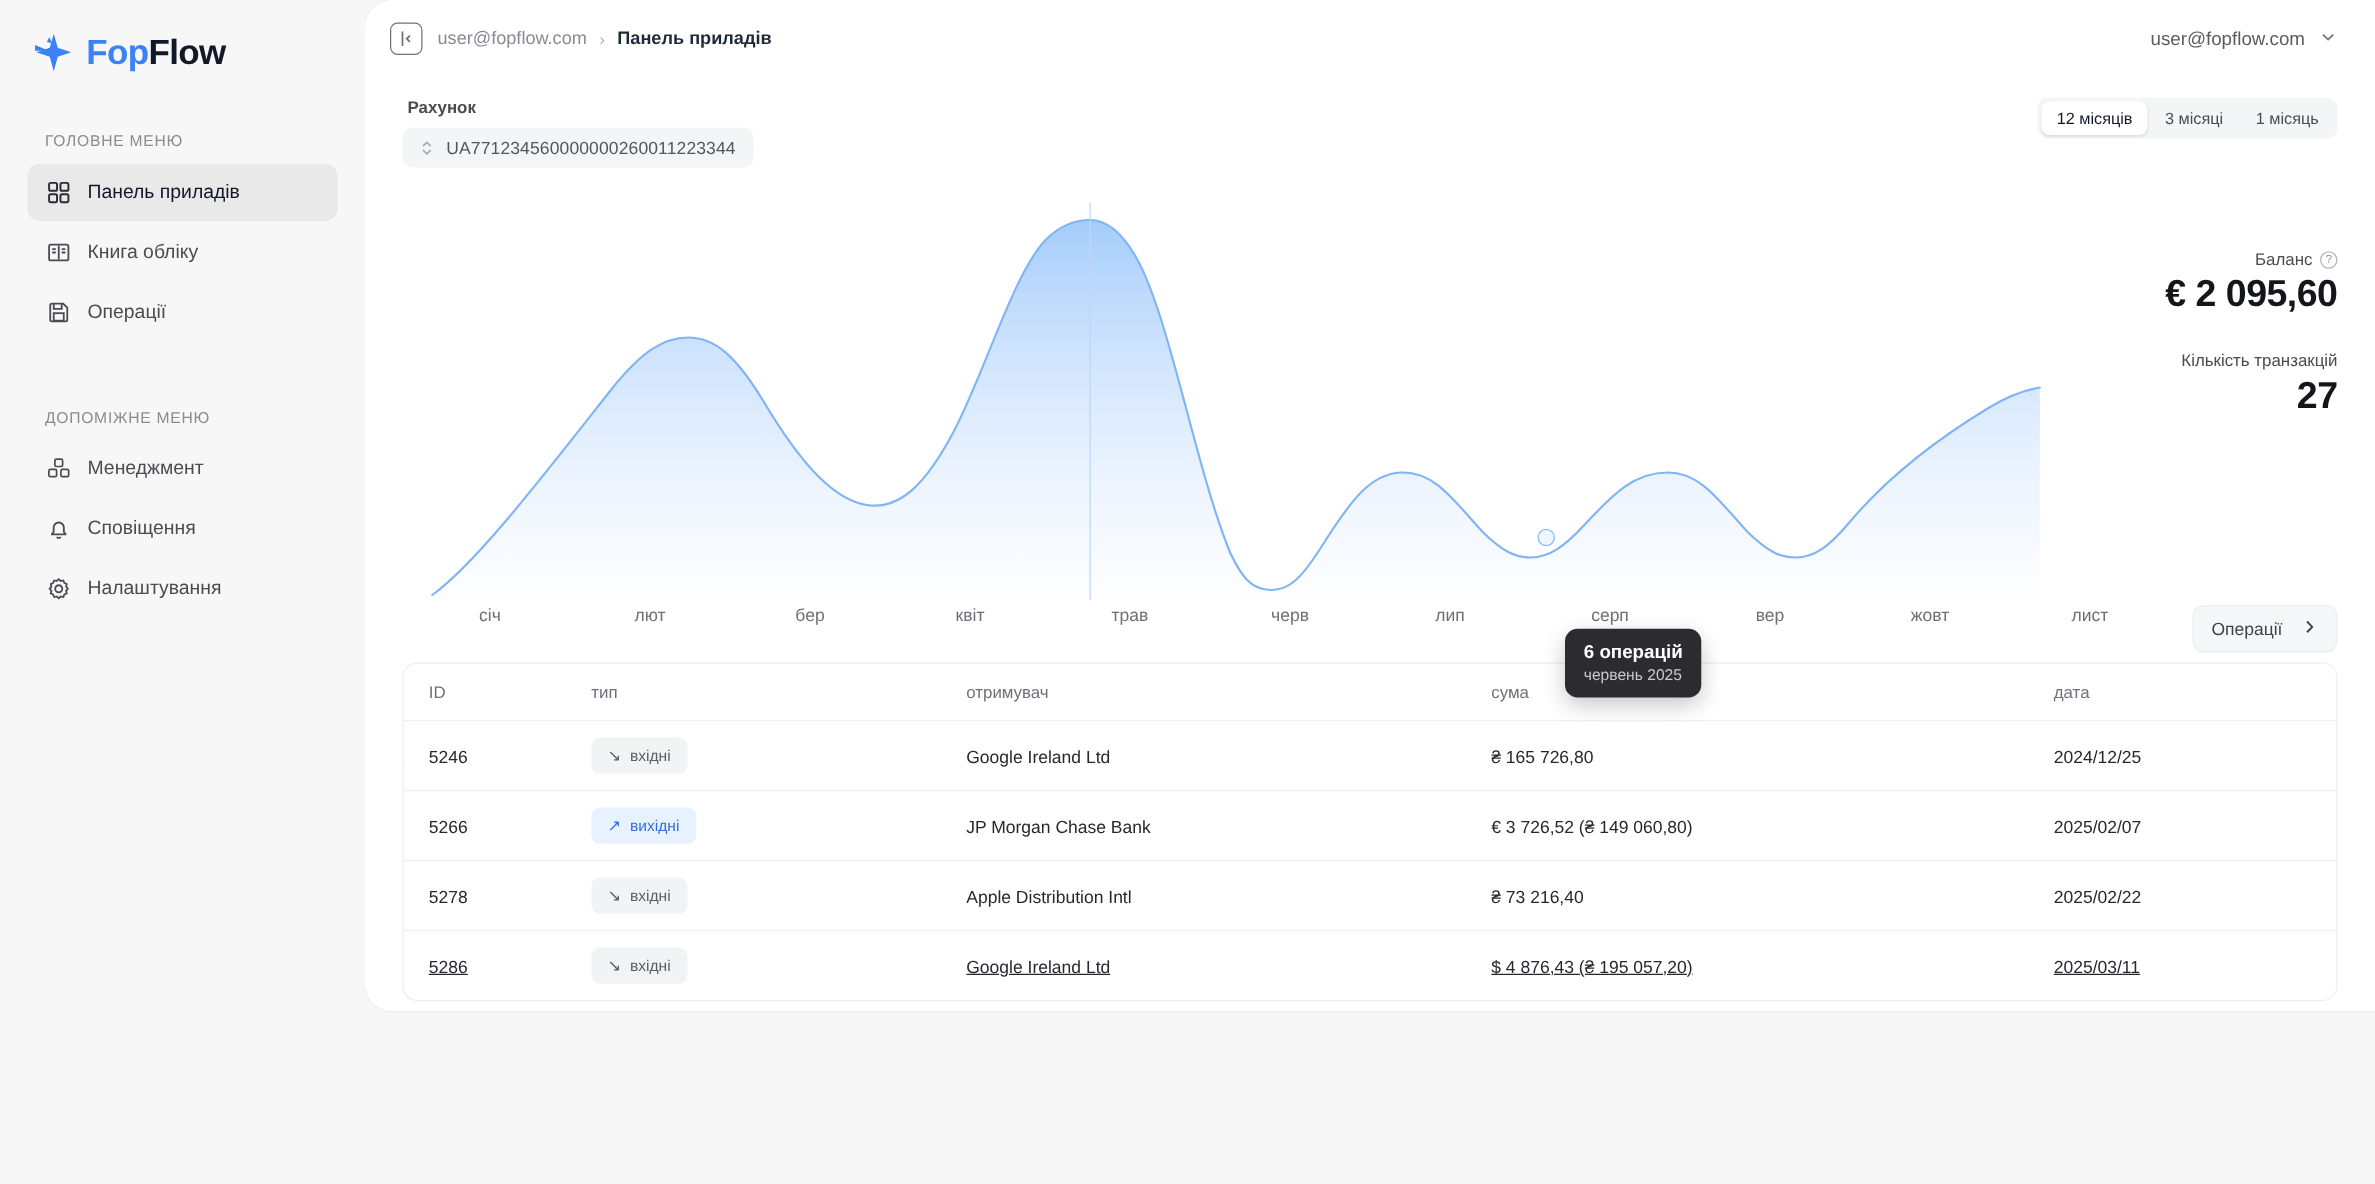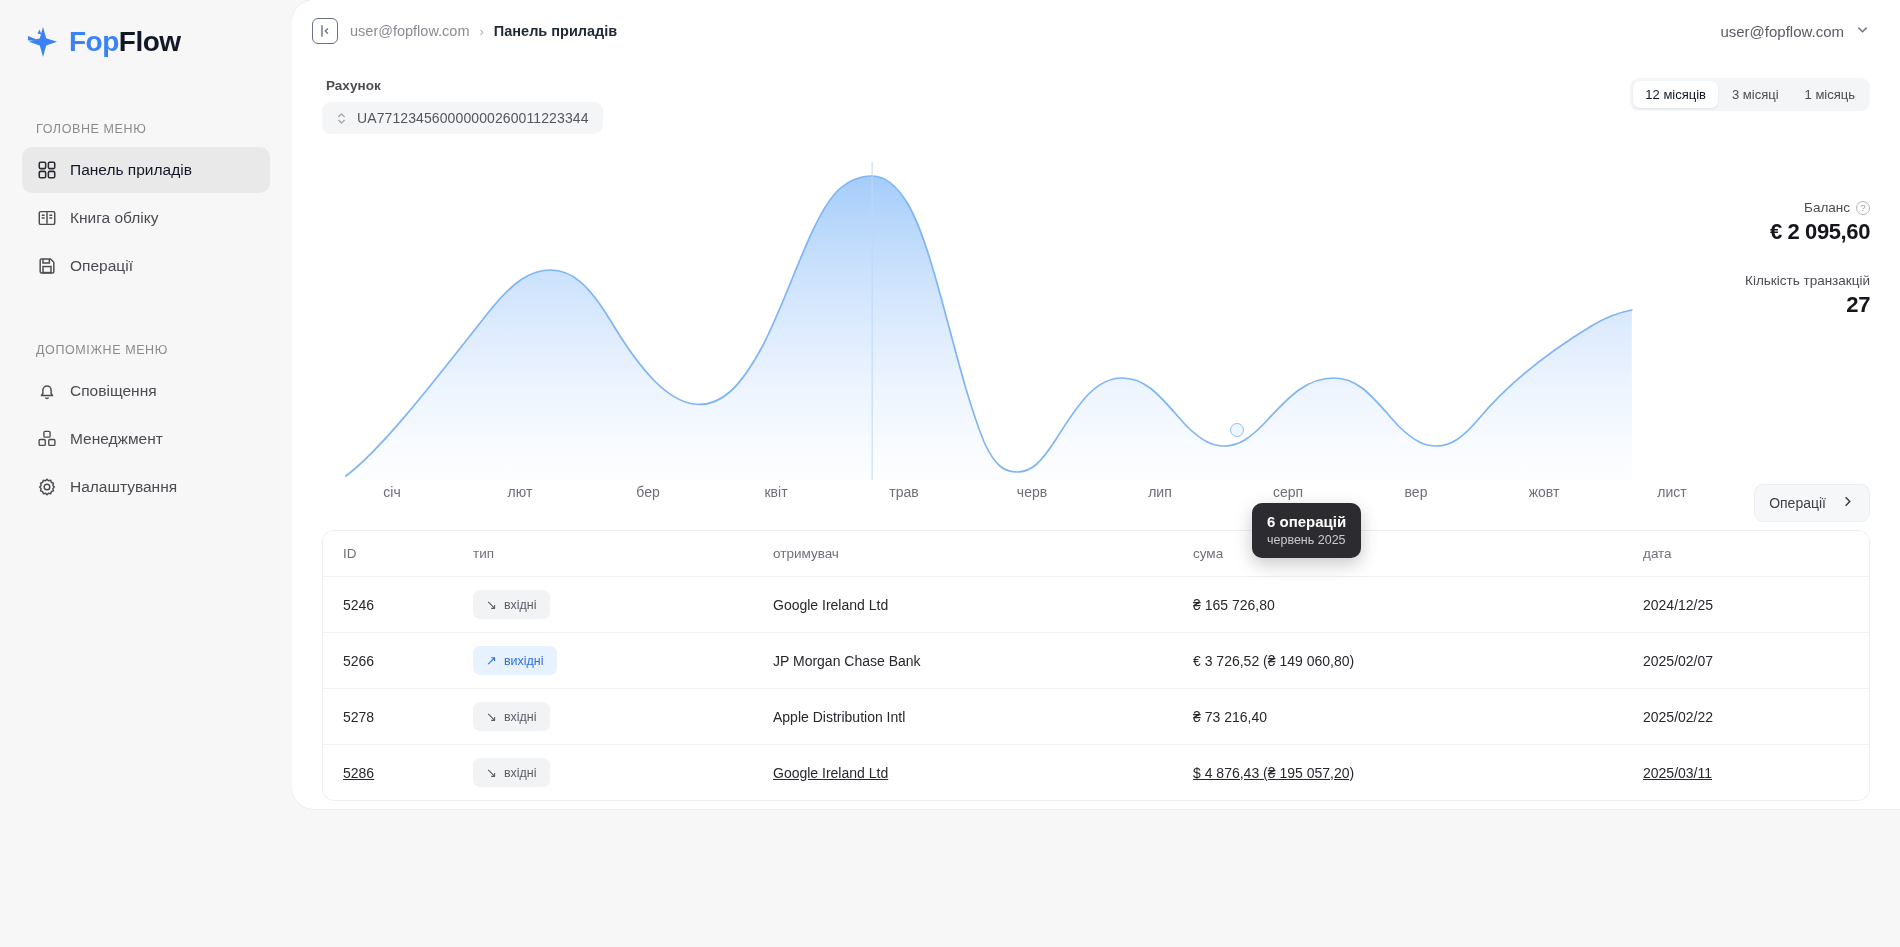--- a/index.html
+++ b/index.html
@@ -29,21 +29,21 @@
   .brand-mark { width: 34px; height: 34px; flex: 0 0 34px; }
   .brand-text { font-size: 28px; font-weight: 700; letter-spacing: -0.5px; line-height: 1; }
   .brand-text .fop { color: #3b82f6; }
   .brand-text .flow { color: #111827; }
 
   .nav-section-title {
     font-size: 12.5px;
     letter-spacing: 0.6px;
     color: #8b8b8b;
     padding: 0 14px;
-    margin-top: 38px;
+    margin-top: 22px;
     margin-bottom: 11px;
     text-transform: uppercase;
     font-weight: 400;
   }
   .nav-section-title.helper { margin-top: 54px; }
 
   .nav-item {
     display: flex; align-items: center; gap: 13px;
     height: 46px;
     padding: 0 14px;
@@ -121,21 +121,21 @@
     padding: 6px 12px;
     border-radius: 7px;
     cursor: pointer;
     white-space: nowrap;
   }
   .period-btn.active { background: #ffffff; box-shadow: 0 1px 2px rgba(16,24,40,.09); color:#111827; }
 
   
   .stats { position:absolute; right: 30px; top: 138px; text-align: right; width: 300px; }
   .stat-label { font-size: 13.5px; color: #4b4b52; display:flex; align-items:center; justify-content:flex-end; gap:6px; }
-  .stat-value { font-size: 22px; font-weight: 600; color:#15151c; letter-spacing: -0.4px; margin-top: 4px; }
+  .stat-value { font-size: 30px; font-weight: 600; color:#15151c; letter-spacing: -0.4px; margin-top: 4px; }
   .stat-block-2 { margin-top: 28px; }
   .qmark {
     width: 14px; height: 14px; border-radius: 50%;
     border: 1.2px solid #b4b4bb; color:#9a9aa2;
     font-size: 9.5px; line-height: 12px; text-align:center;
     display:inline-block;
   }
 
   
   .chart-wrap { position: relative; height: 380px; margin-top: 16px; }
@@ -256,37 +256,37 @@
         <rect x="6.6" y="11.6" width="8.8" height="6.6"></rect>
       </svg>
     </span>
     <span>Операції</span>
   </div>
 
   <div class="nav-section-title helper">ДОПОМІЖНЕ МЕНЮ</div>
 
   <div class="nav-item">
     <span class="nav-icon">
-      <svg viewBox="0 0 22 22" width="20" height="20" fill="none" stroke="#4b4b52" stroke-width="1.6">
-        <path d="M5 16 h12 v-0.4 l-1.5-1.8 V10 a4.5 4.5 0 0 0-9 0 v3.8 L5 15.6 Z"></path>
-        <path d="M9.3 18.2 a1.9 1.9 0 0 0 3.4 0"></path>
-      </svg>
-    </span>
-    <span>Сповіщення</span>
-  </div>
-
-  <div class="nav-item">
-    <span class="nav-icon">
       <svg viewBox="0 0 22 22" width="20" height="20" fill="none" stroke="#4b4b52" stroke-width="1.5">
         <rect x="7.6" y="2.6" width="6.8" height="6.4" rx="1.3"></rect>
         <rect x="2.3" y="11.6" width="6.8" height="6.4" rx="1.3"></rect>
         <rect x="12.9" y="11.6" width="6.8" height="6.4" rx="1.3"></rect>
       </svg>
     </span>
     <span>Менеджмент</span>
+  </div>
+
+  <div class="nav-item">
+    <span class="nav-icon">
+      <svg viewBox="0 0 22 22" width="20" height="20" fill="none" stroke="#4b4b52" stroke-width="1.6">
+        <path d="M5 16 h12 v-0.4 l-1.5-1.8 V10 a4.5 4.5 0 0 0-9 0 v3.8 L5 15.6 Z"></path>
+        <path d="M9.3 18.2 a1.9 1.9 0 0 0 3.4 0"></path>
+      </svg>
+    </span>
+    <span>Сповіщення</span>
   </div>
 
   <div class="nav-item">
     <span class="nav-icon">
       <svg viewBox="0 0 22 22" width="20" height="20" fill="none" stroke="#4b4b52" stroke-width="1.6">
         <circle cx="11" cy="11" r="3.1"></circle>
         <path d="M11 2.6 l1.7 1.6 2.3-.5 .9 2.2 2.1 1 -.5 2.3 1.5 1.8 -1.5 1.8 .5 2.3 -2.1 1 -.9 2.2 -2.3-.5 -1.7 1.6 -1.7-1.6 -2.3 .5 -.9-2.2 -2.1-1 .5-2.3 -1.5-1.8 1.5-1.8 -.5-2.3 2.1-1 .9-2.2 2.3 .5 Z"></path>
       </svg>
     </span>
     <span>Налаштування</span>

